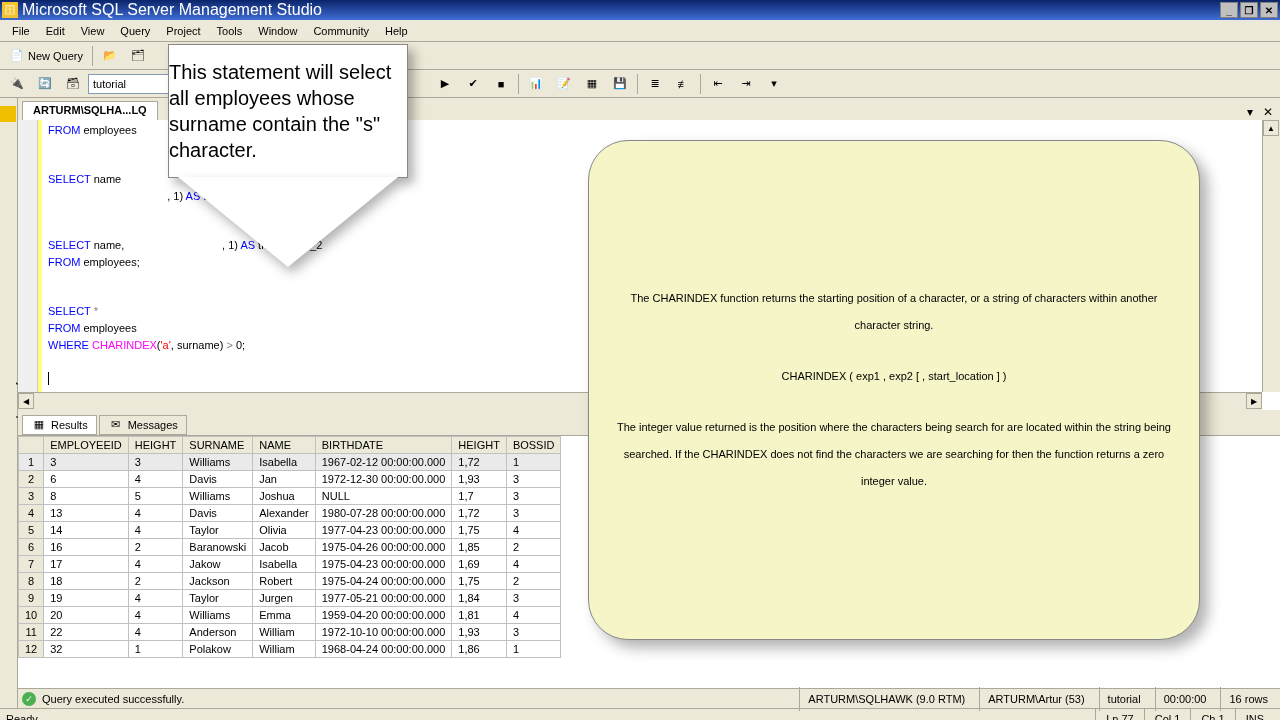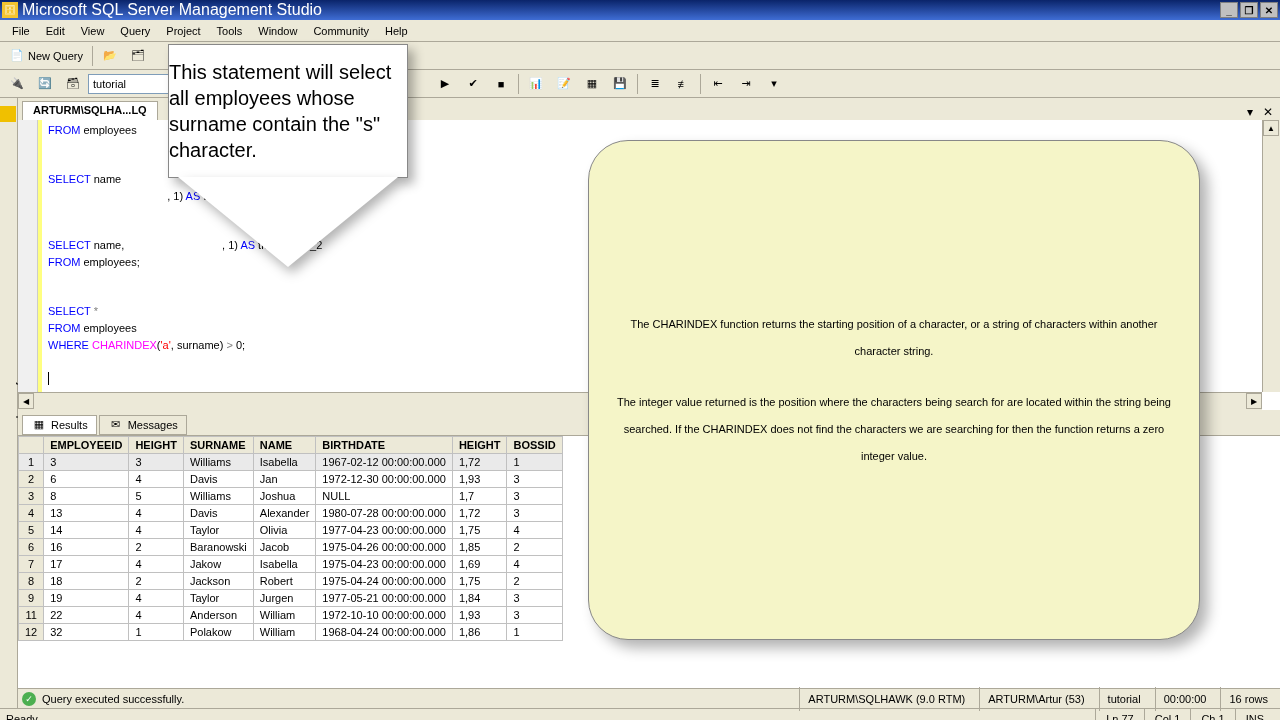--- a/index.html
+++ b/index.html
@@ -38,21 +38,21 @@
 .vscroll{position:absolute;right:0;top:0;bottom:18px;width:18px;background:#ece9d8;border-left:1px solid #aca899}
 .sbtn{width:16px;height:16px;background:#ece9d8;border:1px solid #aca899;display:flex;align-items:center;justify-content:center;font-size:8px}
 .splitter{height:4px;background:#ece9d8;cursor:ns-resize}
 .results-area{flex:1;display:flex;flex-direction:column;background:#fff;min-height:0}
 .res-tabs{height:22px;background:#ece9d8;display:flex;align-items:center;padding-left:4px;gap:2px;border-bottom:1px solid #aca899}
 .rtab{height:20px;padding:2px 8px;background:#fff;border:1px solid #aca899;display:flex;align-items:center;gap:4px;font-size:11px}
 .rtab.inactive{background:#ece9d8}
 .grid-wrap{flex:1;overflow:auto;position:relative}
 table.grid{border-collapse:collapse;font-size:11px}
 table.grid th,table.grid td{border:1px solid #c0c0c0;padding:1px 6px;text-align:left;height:17px;white-space:nowrap}
-table.grid th{background:#ece9d8;font-weight:bold}
+table.grid th{background:#ece9d8;font-weight:normal}
 table.grid .rownum{background:#ece9d8;text-align:center;width:24px}
 table.grid tr.sel td{background:#eaeaea}
 .status-exec{height:20px;background:#ece9d8;border-top:1px solid #aca899;display:flex;align-items:center;padding:0 4px;gap:6px}
 .status-exec .ok{width:14px;height:14px;border-radius:50%;background:#4caf50;display:flex;align-items:center;justify-content:center;color:#fff;font-size:9px}
 .status-exec .cell{border-left:1px solid #aca899;padding:12px 8px;height:100%;display:flex;align-items:center}
 .status-exec .spacer{flex:1}
 .statusbar{height:20px;background:#ece9d8;border-top:1px solid #aca899;display:flex;align-items:center;padding:0 6px}
 .statusbar .sitem{padding:0 10px;border-left:1px solid #aca899;height:100%;display:flex;align-items:center}
 .statusbar .sfirst{border:none;flex:1}
 
@@ -306,20 +306,30 @@
                 <td class="rownum">9</td>
                 <td>19</td>
                 <td>4</td>
                 <td>Taylor</td>
                 <td>Jurgen</td>
                 <td>1977-05-21 00:00:00.000</td>
                 <td>1,84</td>
                 <td>3</td>
               </tr>
               <tr>
+                <td class="rownum">10</td>
+                <td>20</td>
+                <td>4</td>
+                <td>Williams</td>
+                <td>Emma</td>
+                <td>1959-04-20 00:00:00.000</td>
+                <td>1,81</td>
+                <td>4</td>
+              </tr>
+              <tr>
                 <td class="rownum">11</td>
                 <td>22</td>
                 <td>4</td>
                 <td>Anderson</td>
                 <td>William</td>
                 <td>1972-10-10 00:00:00.000</td>
                 <td>1,93</td>
                 <td>3</td>
               </tr>
               <tr>
@@ -356,14 +366,15 @@
   <div class="sitem">Ch 1</div>
   <div class="sitem">INS</div>
 </div>
 
 <div class="callout1">
   <div class="box">This statement will select all employees whose surname contain the "s" character.</div>
   <div class="arrow"></div>
 </div>
 <div class="callout2">
   <div>The CHARINDEX function returns the starting position of a character, or a string of characters within another character string.</div>
+  <div>CHARINDEX ( exp1 , exp2 [ , start_location ] )</div>
   <div>The integer value returned is the position where the characters being search for are located within the string being searched. If the CHARINDEX does not find the characters we are searching for then the function returns a zero integer value.</div>
 </div>
 
 </body></html>

